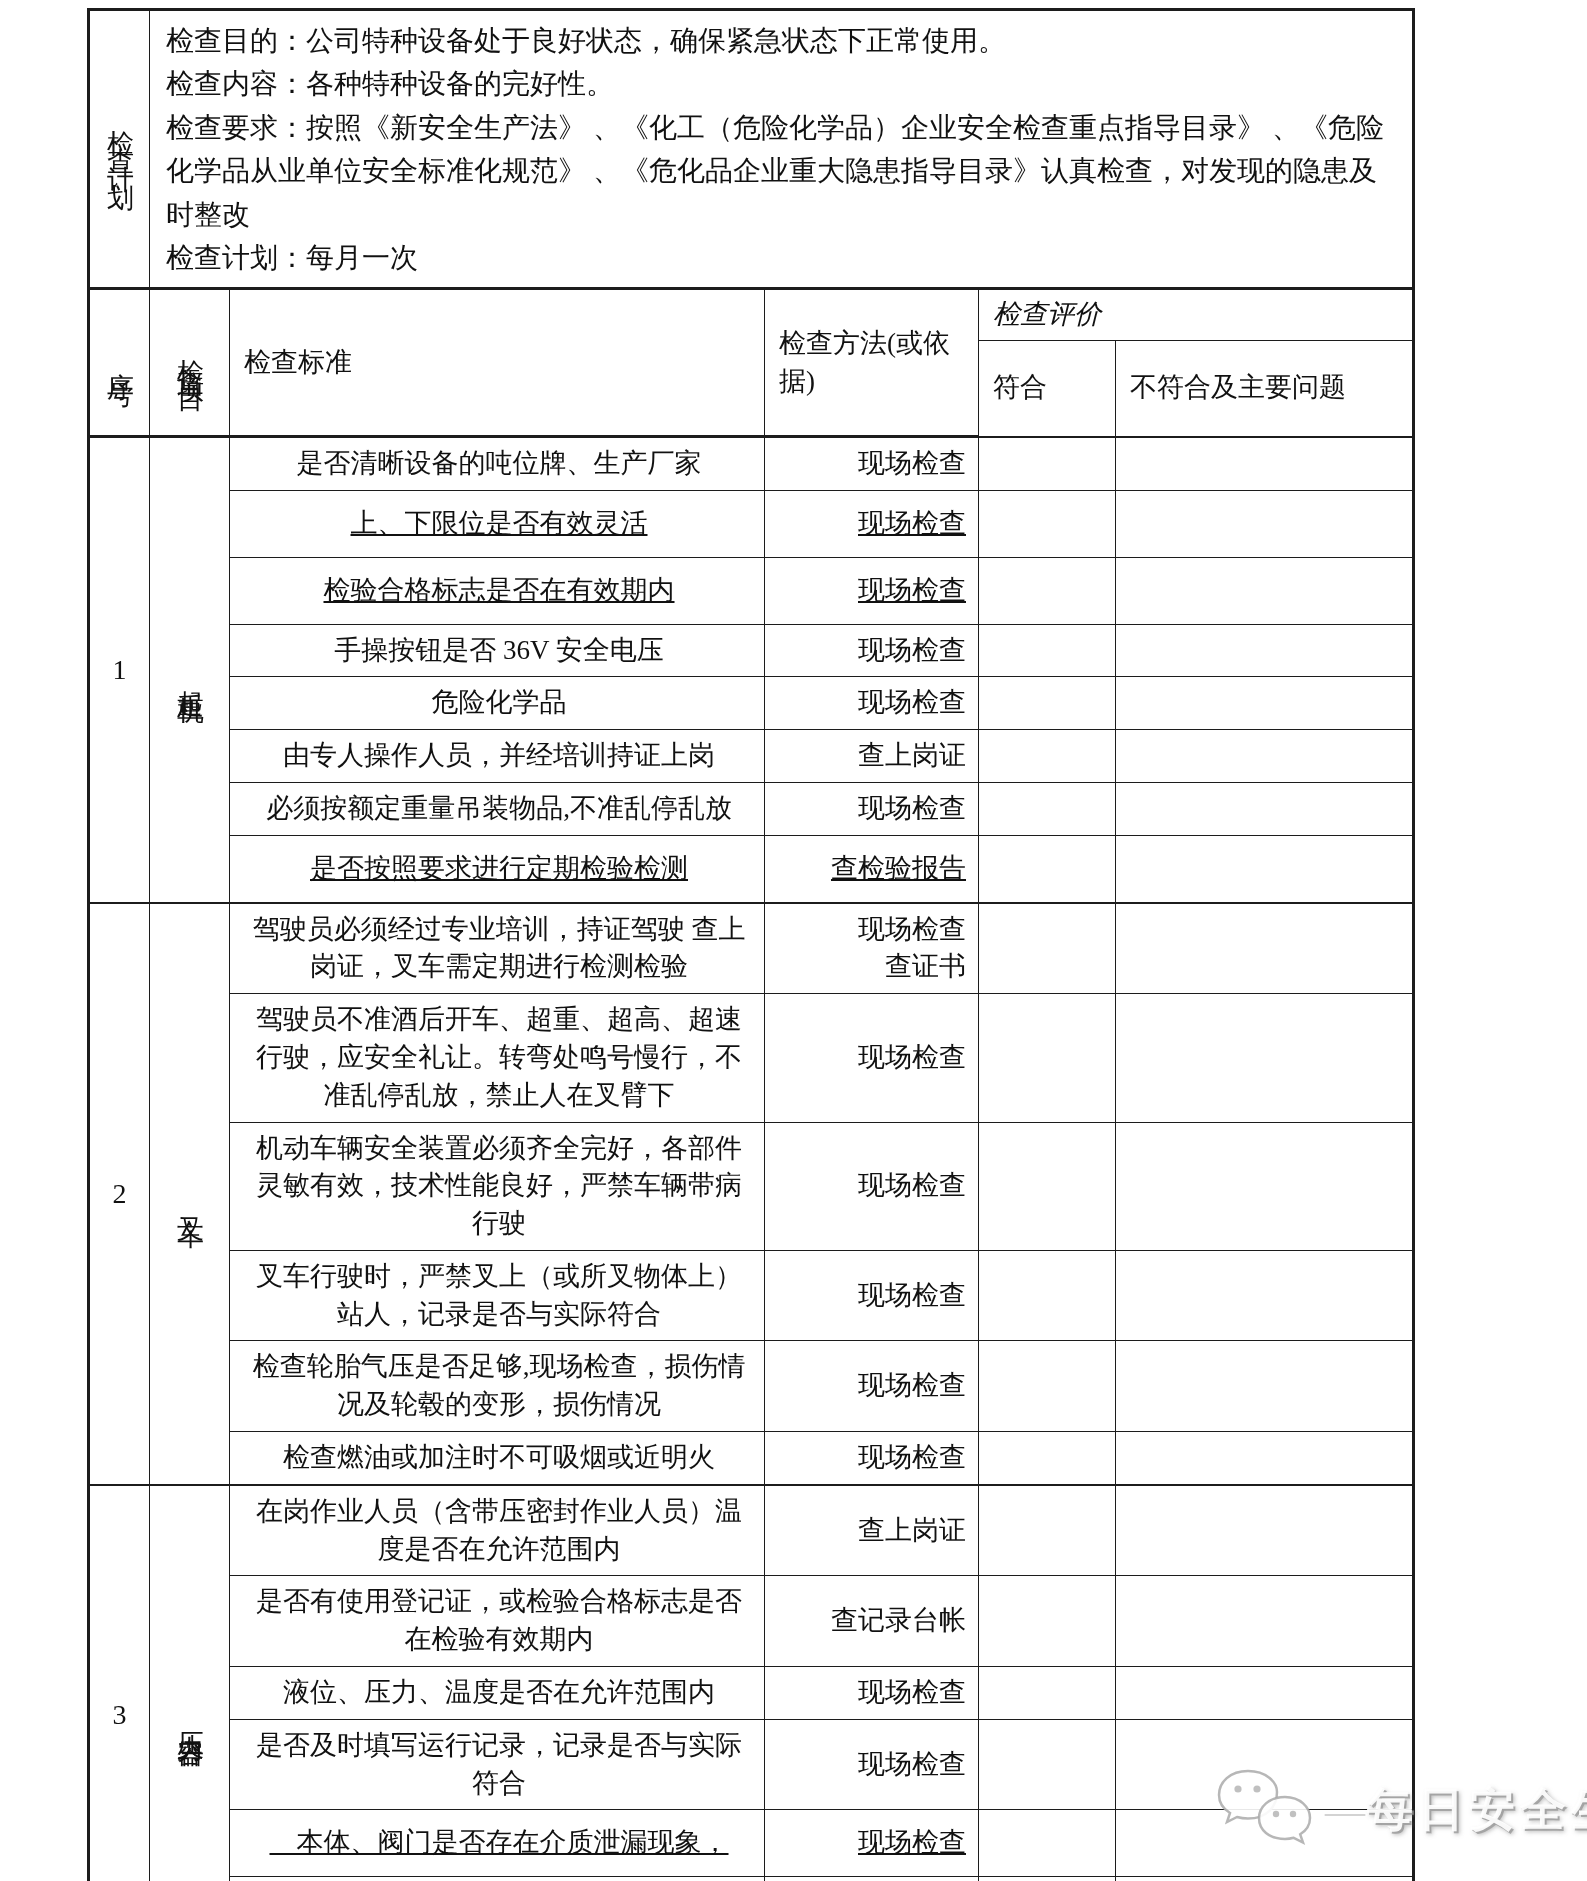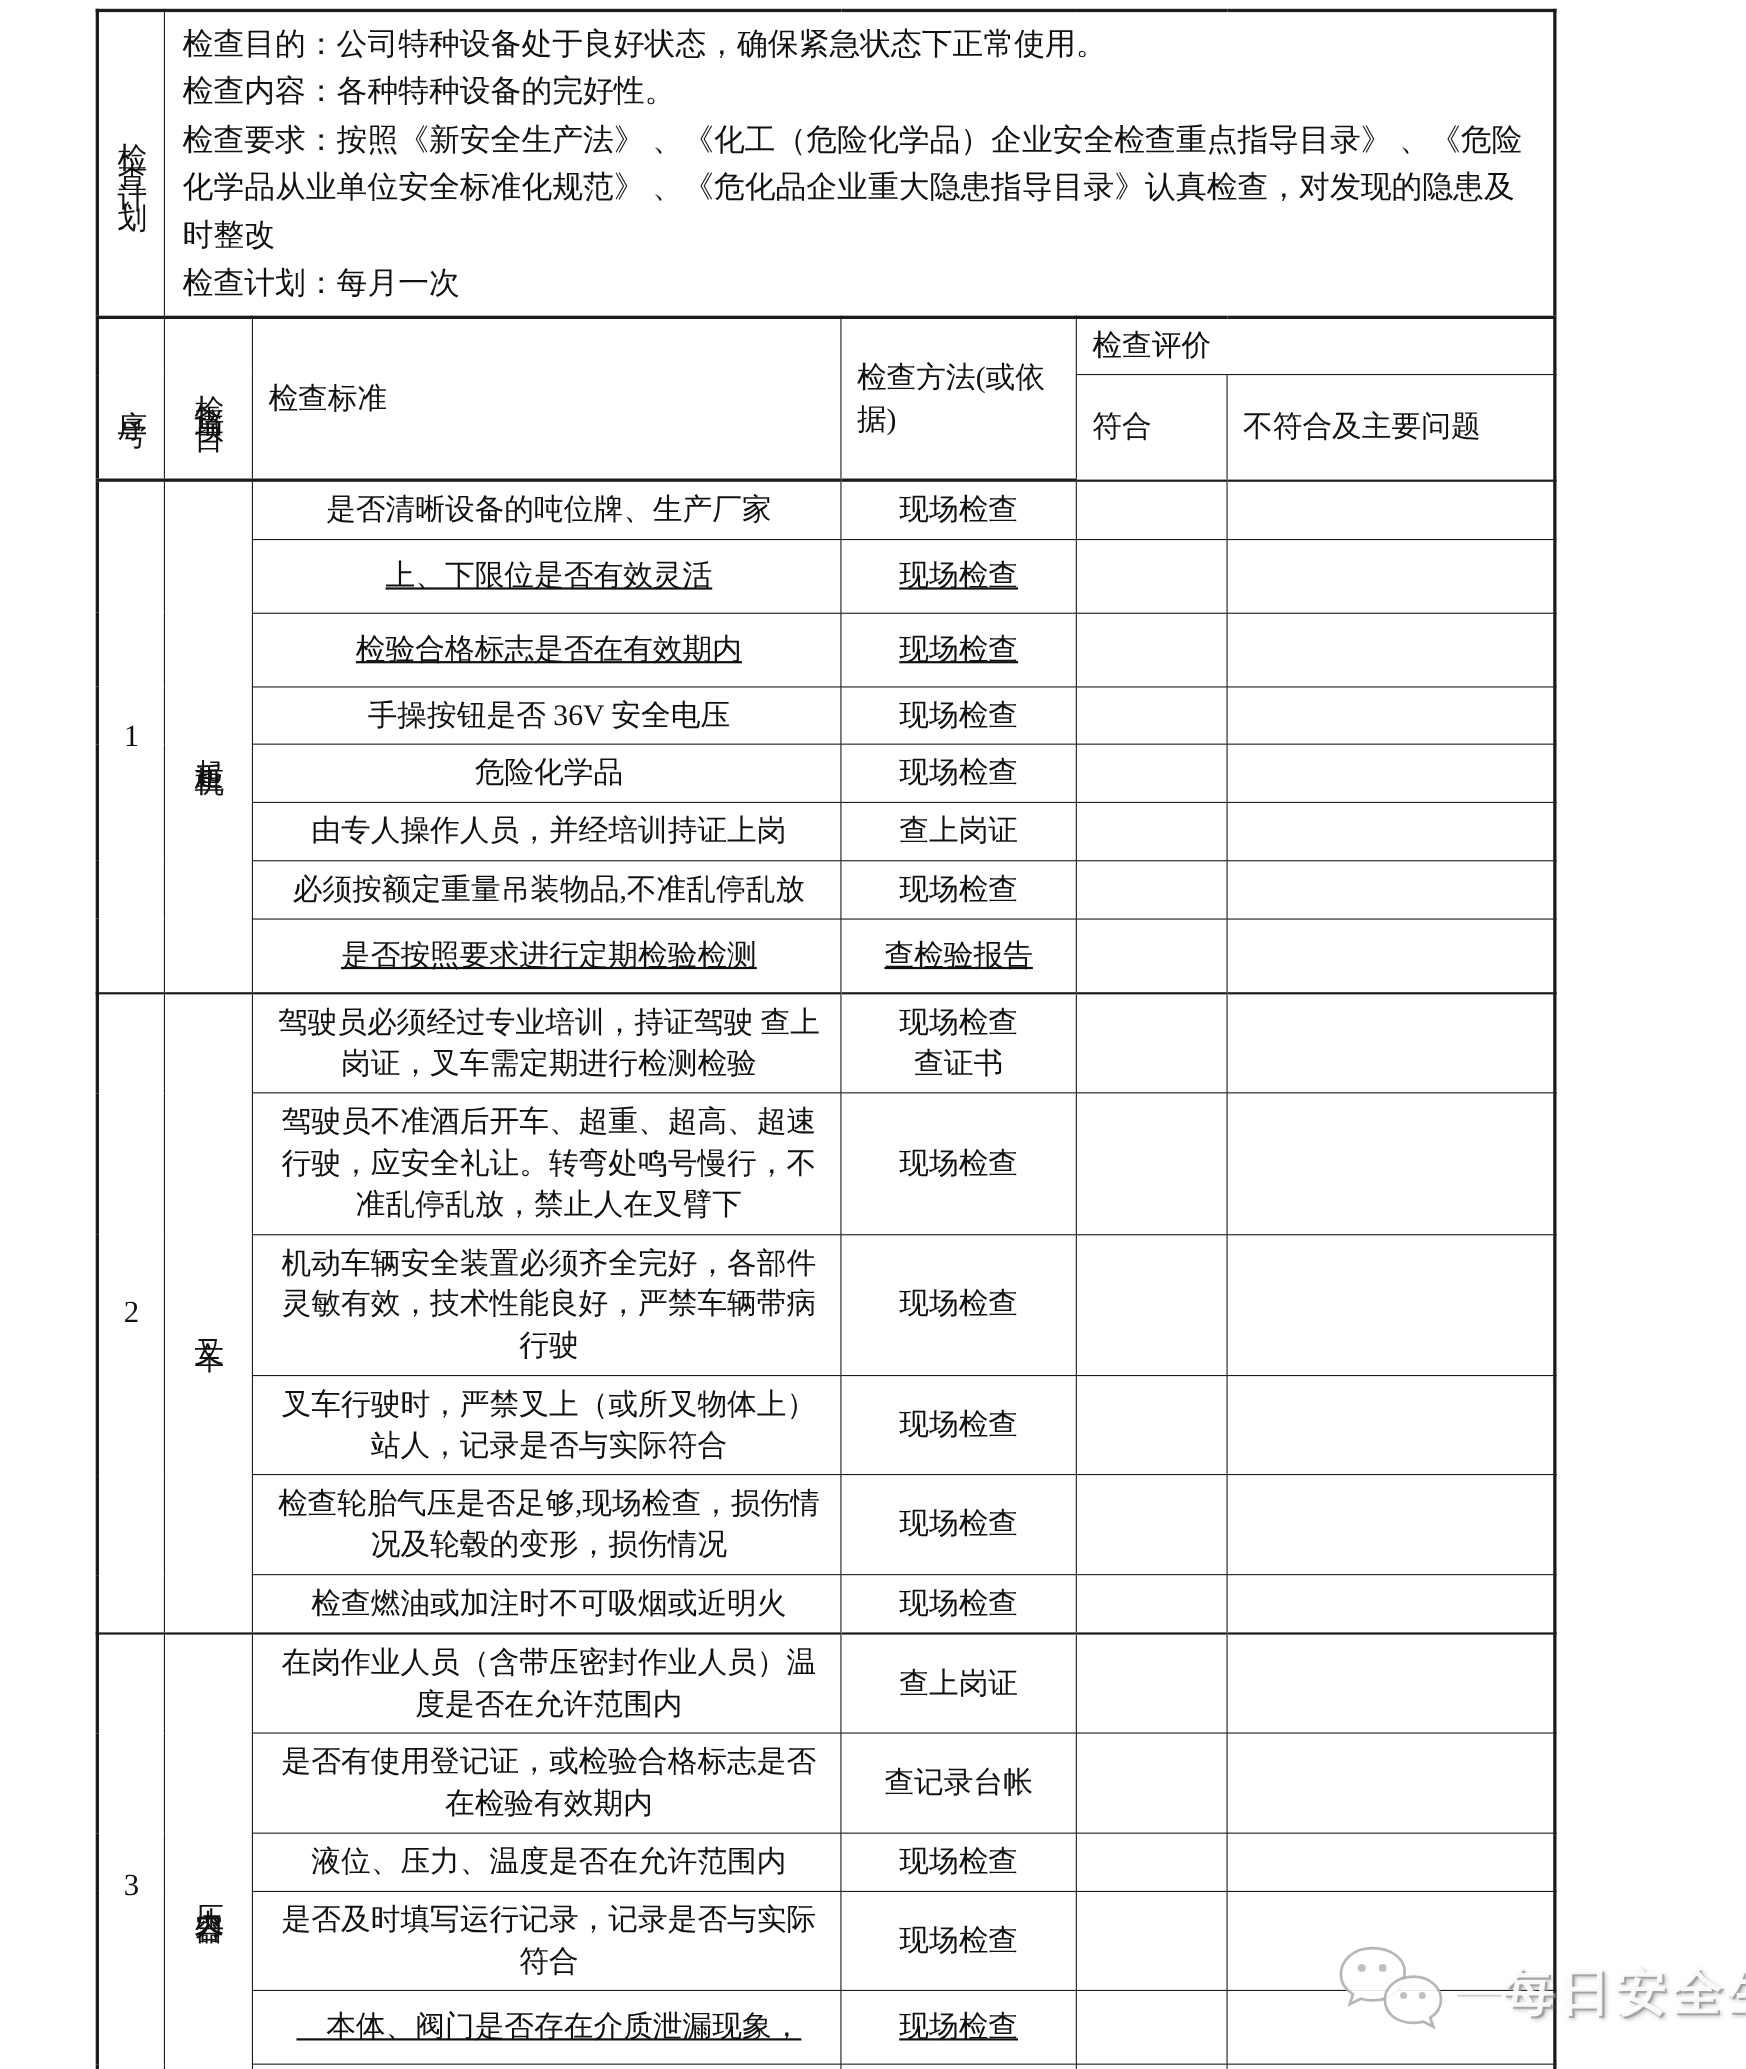--- a/index.html
+++ b/index.html
@@ -74,37 +74,38 @@
   }
   th.standard-h, th.method-h, th.eval-h, th.conform-h, th.nonconform-h {
     text-align: left;
     padding-left: 14px;
   }
   tr.header-top th {
     border-bottom-width: 3px;
   }
   th.eval-h {
     border-bottom-width: 1.5px !important;
+    font-style: italic;
   }
   
   td.seq-cell {
     text-align: center;
     font-size: 28px;
     padding: 4px 0;
   }
   td.item-cell {
     text-align: center;
     padding: 4px 0;
   }
   td.standard-cell {
     text-align: center;
     padding: 7px 10px 7px 14px;
   }
   td.method-cell {
-    text-align: center;
+    text-align: right;
     padding-left: 12px;
     white-space: pre-line;
   }
   td.conform-cell, td.nonconform-cell {
     padding: 0;
   }
   tr.section-start td {
     border-top-width: 2.5px;
   }
   

